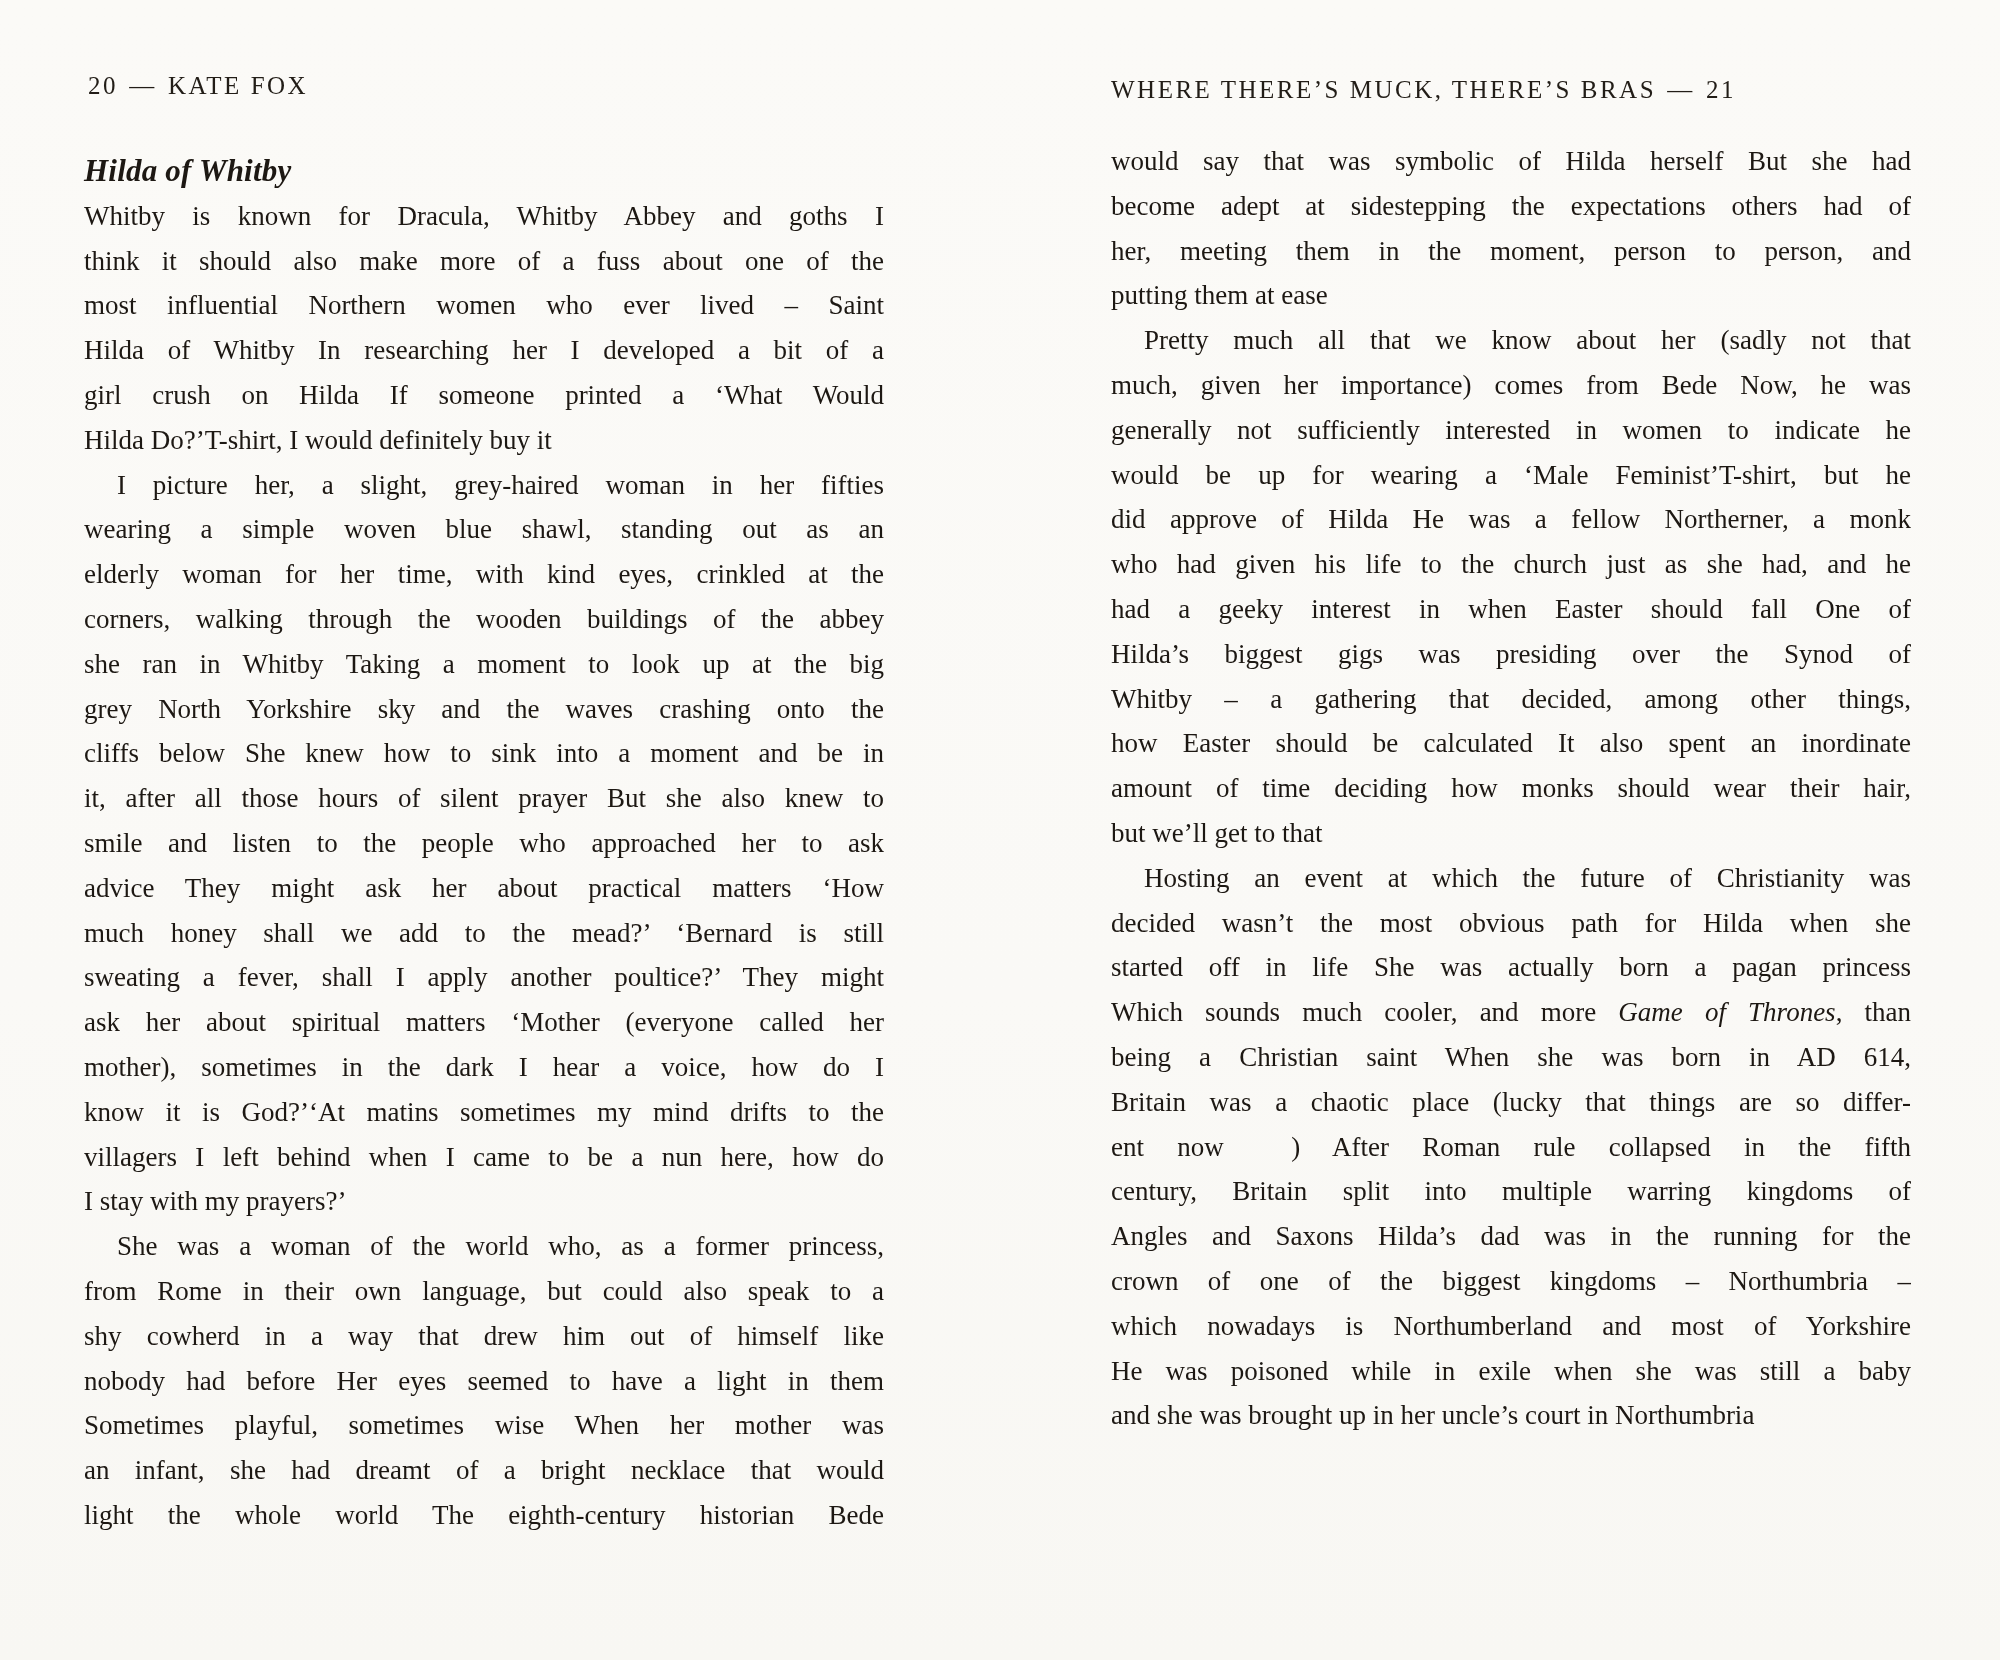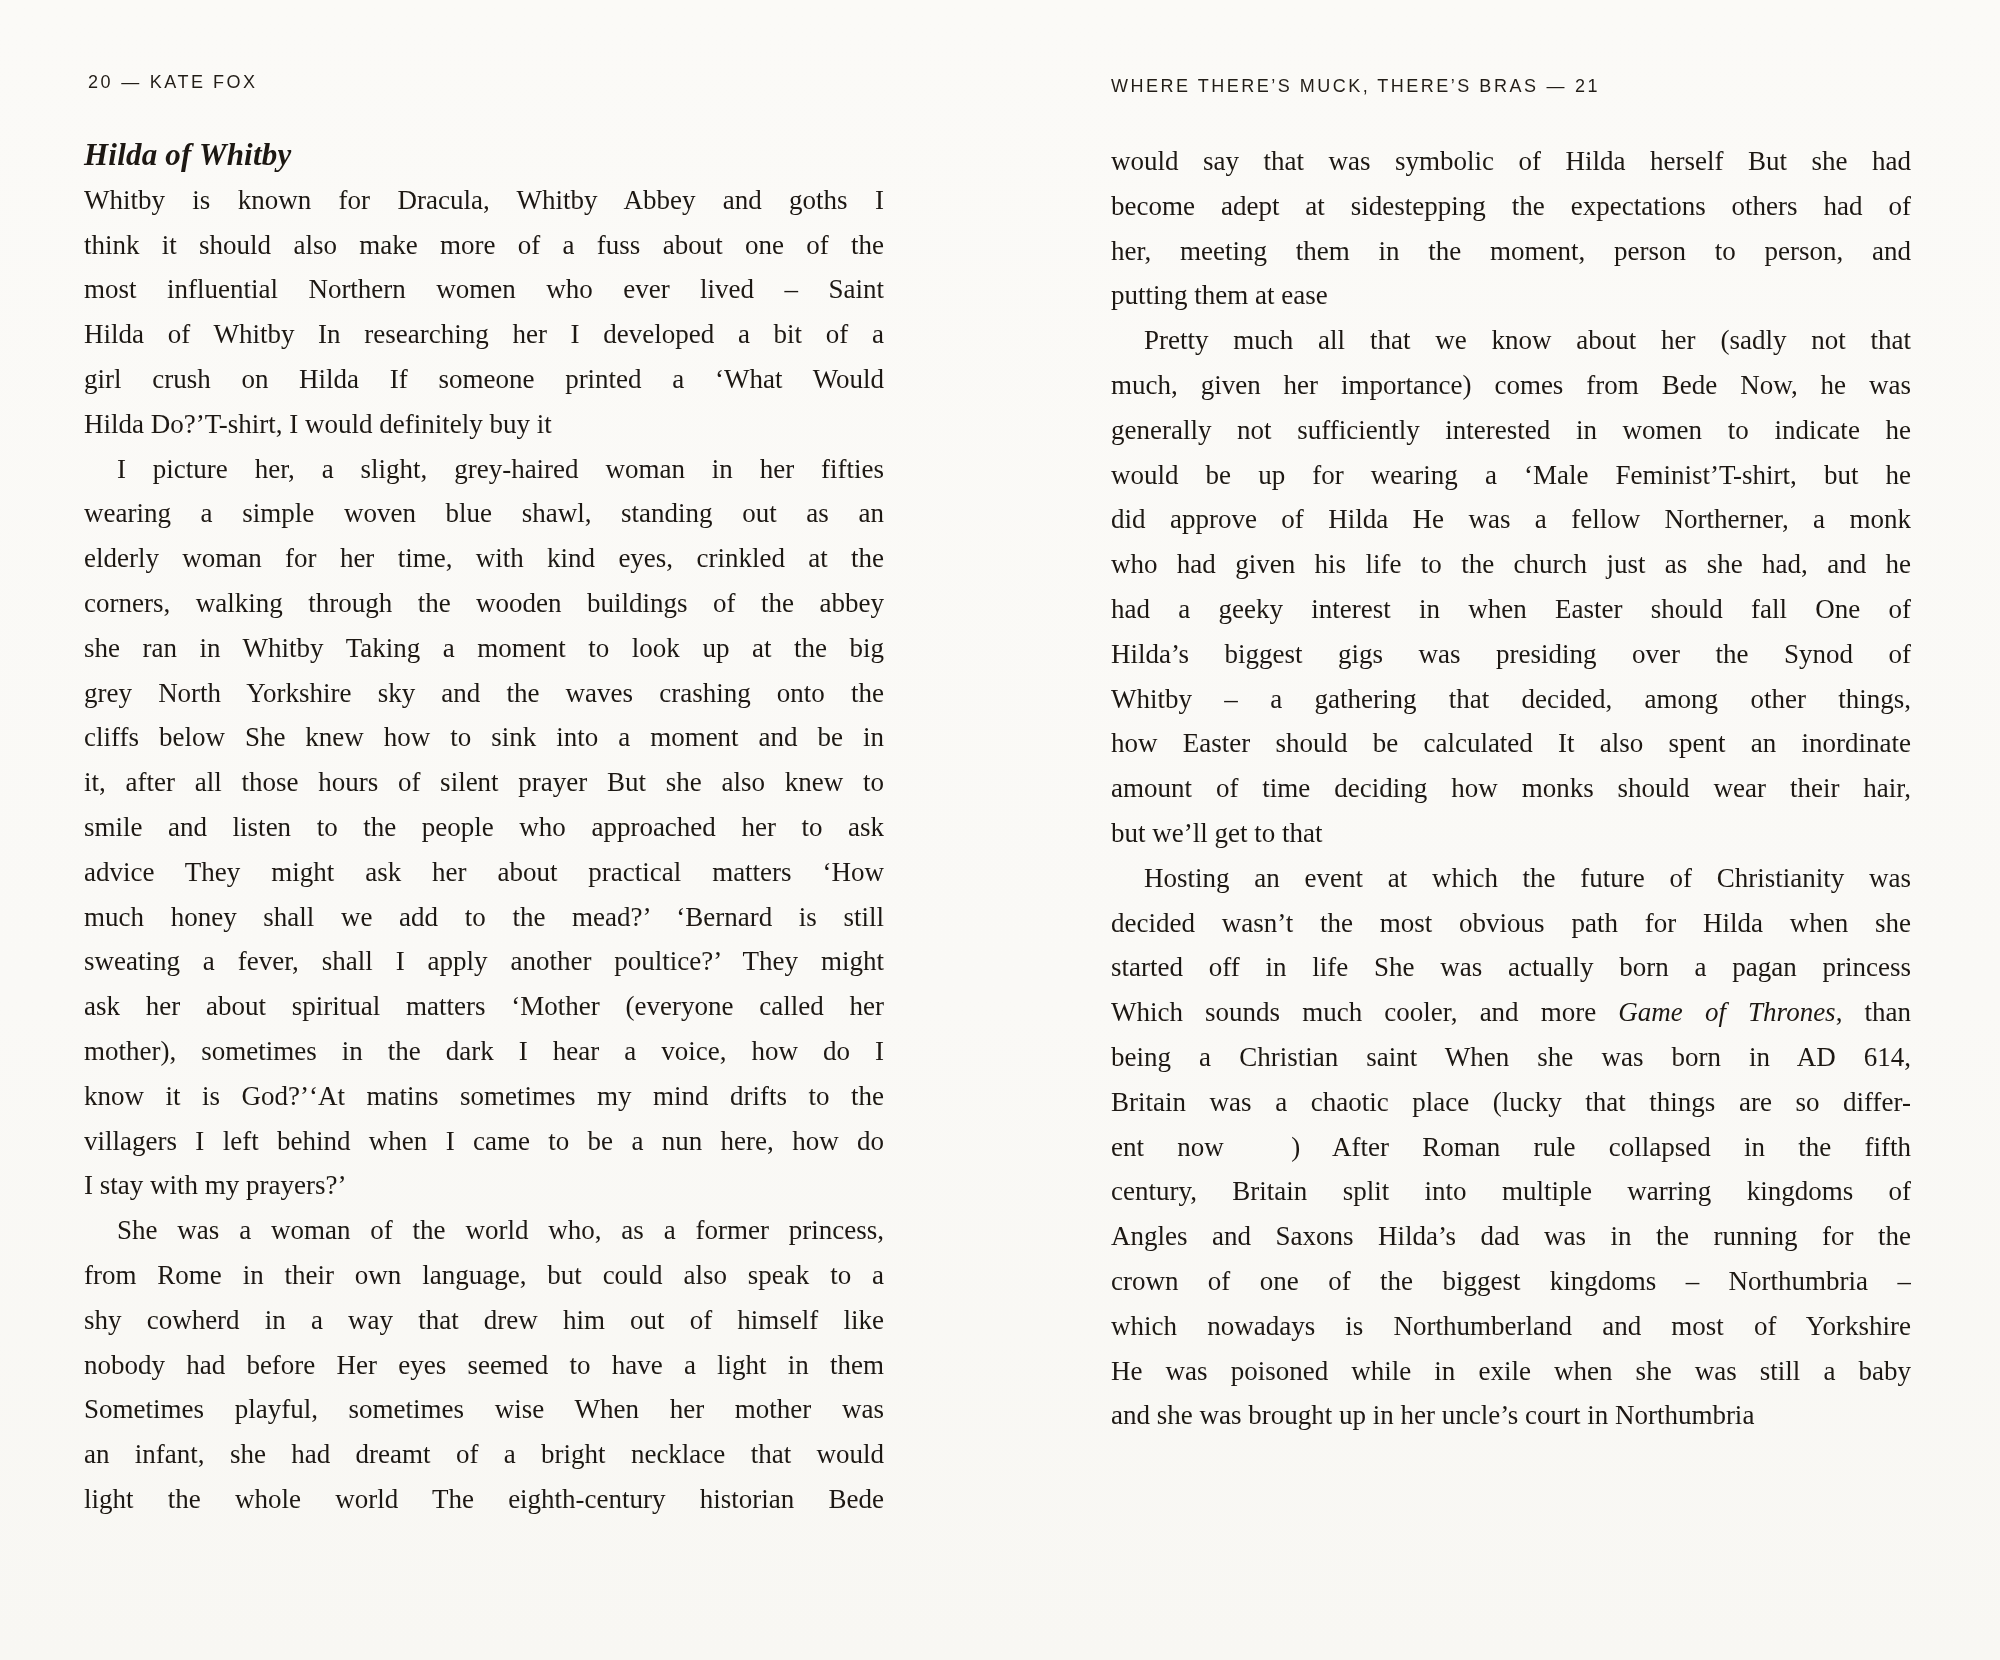--- a/index.html
+++ b/index.html
@@ -15,42 +15,42 @@
     color: #1d1813;
     overflow: hidden;
   }
   .scan-sheet {
     position: absolute;
     inset: 0;
     background: linear-gradient(180deg, #fbfaf7 0%, #faf9f6 60%, #f8f7f3 100%);
   }
   .running-head {
     position: absolute;
-    font-family: Liberation Sans, sans-serif;
-    font-size: 18px;
+    font-family: Liberation Serif, serif;
+    font-size: 25px;
     letter-spacing: 2.5px;
     color: #221d17;
     white-space: nowrap;
   }
   .running-head .rh-gap { display: inline-block; width: 0.45em; }
   #left-running-head {
     left: 88px;
     top: 72px;
   }
   #right-running-head {
     left: 1111px;
     width: 800px;
     top: 76px;
     text-align: left;
   }
   .text-column {
     position: absolute;
     width: 800px;
   }
-  #left-column { left: 84px;  top: 133px; }
+  #left-column { left: 84px;  top: 149px; }
   #right-column { left: 1111px; top: 139px; }
   .section-heading {
     margin: 0;
     font-size: 31px;
     font-weight: bold;
     font-style: italic;
     height: 44.8px;
     line-height: 44.8px;
     letter-spacing: 0.2px;
   }

